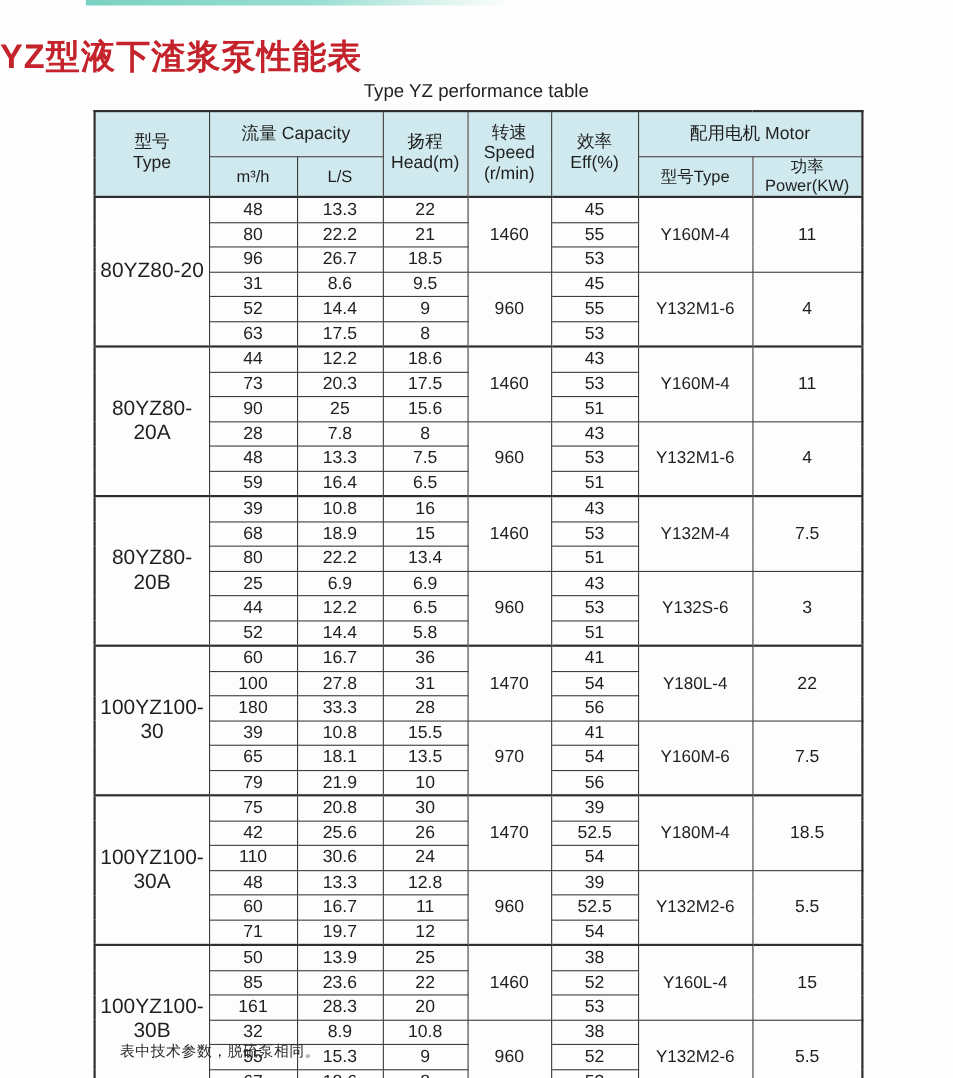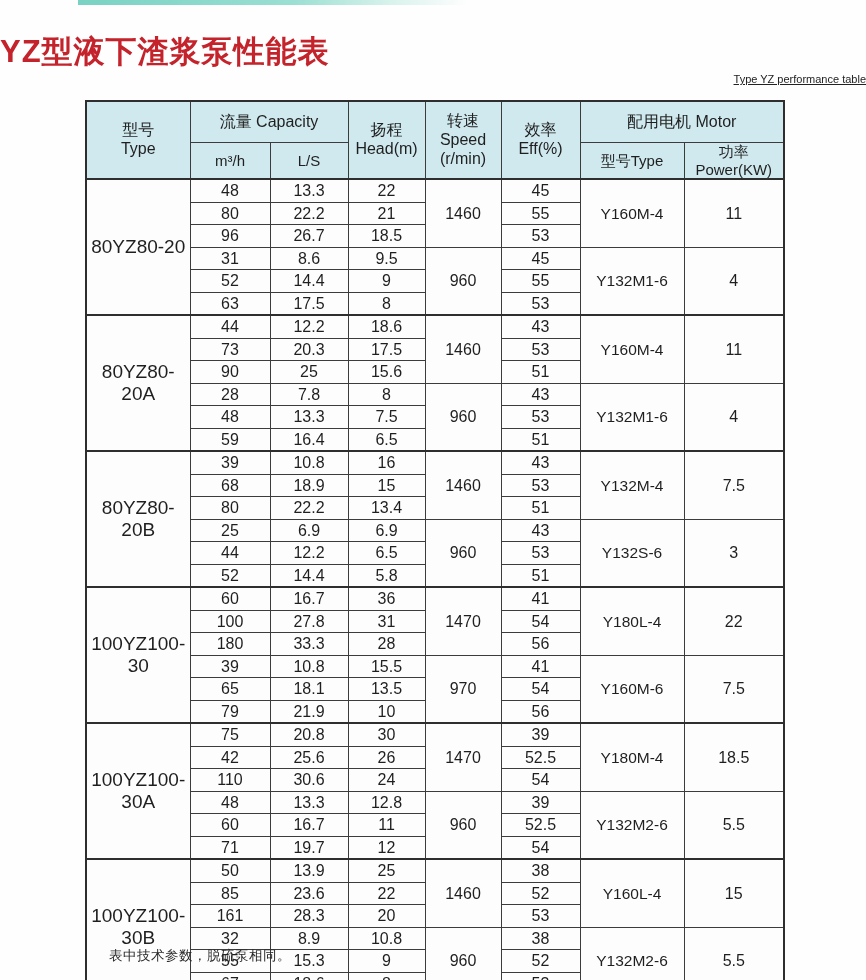--- a/index.html
+++ b/index.html
@@ -15,24 +15,23 @@
     background:linear-gradient(to right,#79d2c3 0%,#9adfd2 55%,#d8f2ec 80%,rgba(255,255,255,0) 100%);
   }
   .page-title{
     position:absolute;top:31px;left:0;width:100%;
     text-align:left;
     color:#c4232b;
     font-size:31px;font-weight:bold;letter-spacing:1px;
   }
   .page-subtitle{
     position:absolute;top:73px;left:0;width:100%;
-    text-align:right;
+    text-align:center;
     color:#222;
-    font-size:11px;
-    text-decoration:underline;
+    font-size:17px;
   }
   table.perf-table{
     position:absolute;left:85px;top:100px;width:698px;
     border-collapse:collapse;table-layout:fixed;
     border:2px solid #2e2e2e;
   }
   .perf-table th,.perf-table td{
     border:1px solid #3c3c3c;
     text-align:center;vertical-align:middle;
     padding:0;

